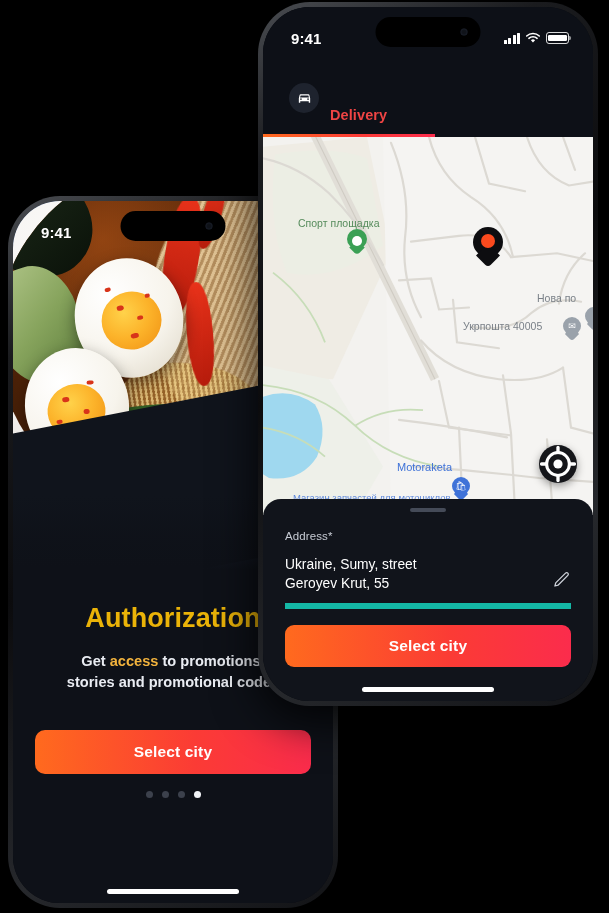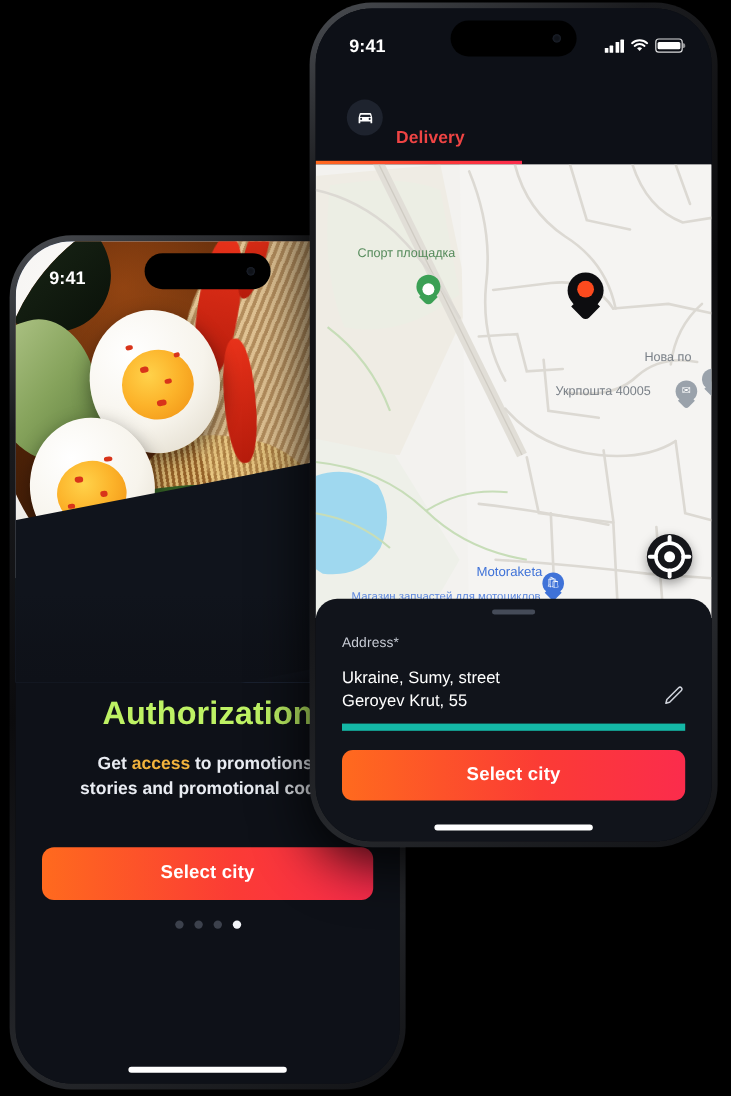--- a/index.html
+++ b/index.html
@@ -273,23 +273,23 @@
     flex: 1;
     background: #0e1118;
     display: flex;
     flex-direction: column;
     align-items: center;
     padding: 10px 22px 0;
   }
   .auth-title {
     font-size: 27px;
     font-weight: bold;
-    color: #bef264;
+    color: #eab308;
     letter-spacing: 0.1px;
-    margin-top: 0;
+    margin-top: 24px;
   }
   .auth-sub {
     margin-top: 17px;
     font-size: 14.6px;
     line-height: 1.42;
     font-weight: bold;
     color: #e9ecf2;
     text-align: center;
     max-width: 252px;
   }
@@ -650,41 +650,41 @@
             </g>
 
             <g stroke="#c7ddb8" stroke-width="1.8" fill="none">
               <path d="M0 256 Q56 262 92 298 Q126 332 176 340"></path>
               <path d="M92 298 Q122 278 160 282"></path>
               <path d="M0 300 Q36 306 62 330"></path>
               <path d="M10 140 Q46 168 62 212"></path>
             </g>
           </svg>
 
-          <div class="map-label park" style="left:35px;top:68px;text-align:right;">Спорт площадка</div>
+          <div class="map-label park" style="left:35px;top:80px;text-align:right;">Спорт площадка</div>
           <div class="pin green small" style="left:84px;top:92px;">
             <div class="head"></div>
               <div class="tail"></div>
               <div class="dot"></div>
           </div>
 
           <div class="map-label" style="left:274px;top:155px;">Нова по</div>
           <div class="poi-mark grey" style="left:322px;top:170px;">
             <div class="h"></div>
               <div class="t"></div>
           </div>
 
           <div class="map-label" style="left:200px;top:183px;">Укрпошта 40005</div>
           <div class="poi-mark grey" style="left:300px;top:180px;">
             <div class="h"></div>
               <div class="t"></div>
               <div class="g">✉</div>
           </div>
 
-          <div class="map-label shop" style="left:134px;top:334px;">Motoraketa</div>
+          <div class="map-label shop" style="left:134px;top:324px;">Motoraketa</div>
           <div class="poi-mark blue" style="left:189px;top:340px;">
             <div class="h"></div>
               <div class="t"></div>
               <div class="g">🛍</div>
           </div>
           <div class="map-label shop-sub" style="left:30px;top:355px;">Магазин запчастей для мотоциклов</div>
 
           <div class="pin" style="left:210px;top:90px;">
             <div class="head"></div>
             <div class="tail"></div>

